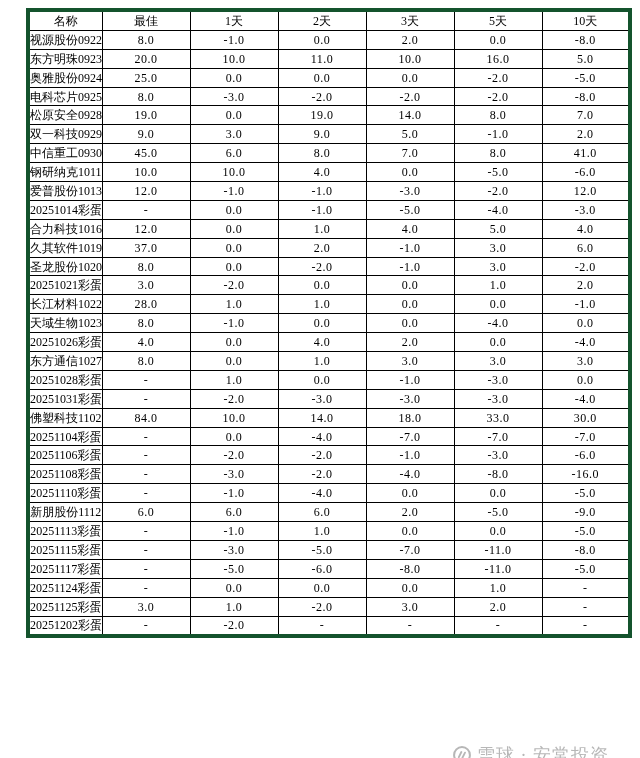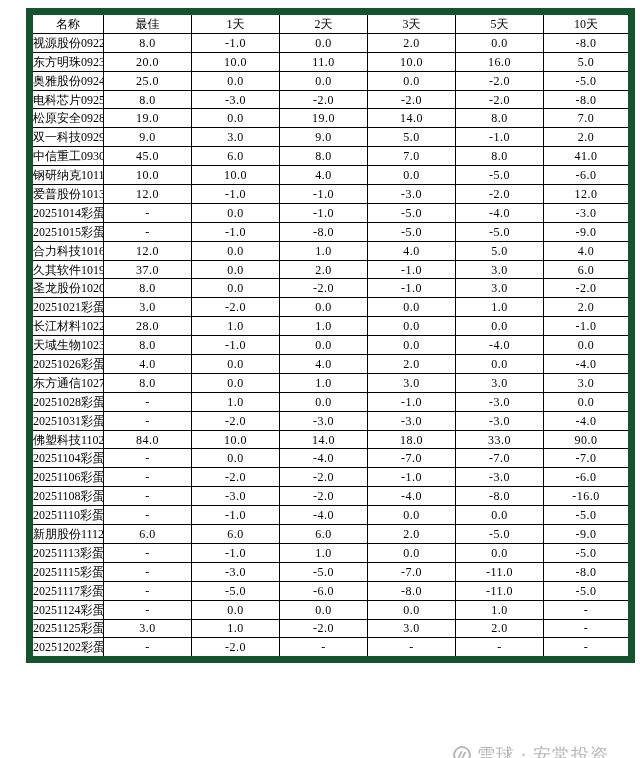--- a/index.html
+++ b/index.html
@@ -17,21 +17,21 @@
     height: 758px;
     background: #ffffff;
   }
   table.perf {
     position: absolute;
     left: 26px;
     top: 8px;
     width: 602px;
     border-collapse: collapse;
     table-layout: fixed;
-    border: 7px solid #14532d;
+    border: 4px solid #14532d;
   }
   table.perf th, table.perf td {
     border: 1px solid #000000;
     text-align: center;
     vertical-align: middle;
     font-size: 12px;
     font-weight: normal;
     color: #000000;
     padding: 0;
     line-height: 1;
@@ -171,29 +171,20 @@
         <tr>
           <td>20251014彩蛋</td>
           <td class="num zero">-</td>
           <td class="num zero">0.0</td>
           <td class="num neg">-1.0</td>
           <td class="num neg">-5.0</td>
           <td class="num neg">-4.0</td>
           <td class="num neg">-3.0</td>
         </tr>
         <tr>
-          <td>20251015彩蛋</td>
-          <td class="num zero">-</td>
-          <td class="num neg">-1.0</td>
-          <td class="num neg">-8.0</td>
-          <td class="num neg">-5.0</td>
-          <td class="num neg">-5.0</td>
-          <td class="num neg">-9.0</td>
-        </tr>
-        <tr>
           <td>合力科技1016</td>
           <td class="num pos">12.0</td>
           <td class="num zero">0.0</td>
           <td class="num pos">1.0</td>
           <td class="num pos">4.0</td>
           <td class="num pos">5.0</td>
           <td class="num pos">4.0</td>
         </tr>
         <tr>
           <td>久其软件1019</td>
@@ -276,21 +267,21 @@
           <td class="num neg">-3.0</td>
           <td class="num neg">-4.0</td>
         </tr>
         <tr>
           <td>佛塑科技1102</td>
           <td class="num pos">84.0</td>
           <td class="num pos">10.0</td>
           <td class="num pos">14.0</td>
           <td class="num pos">18.0</td>
           <td class="num pos">33.0</td>
-          <td class="num pos">90.0</td>
+          <td class="num pos">30.0</td>
         </tr>
         <tr>
           <td>20251104彩蛋</td>
           <td class="num zero">-</td>
           <td class="num zero">0.0</td>
           <td class="num neg">-4.0</td>
           <td class="num neg">-7.0</td>
           <td class="num neg">-7.0</td>
           <td class="num neg">-7.0</td>
         </tr>

